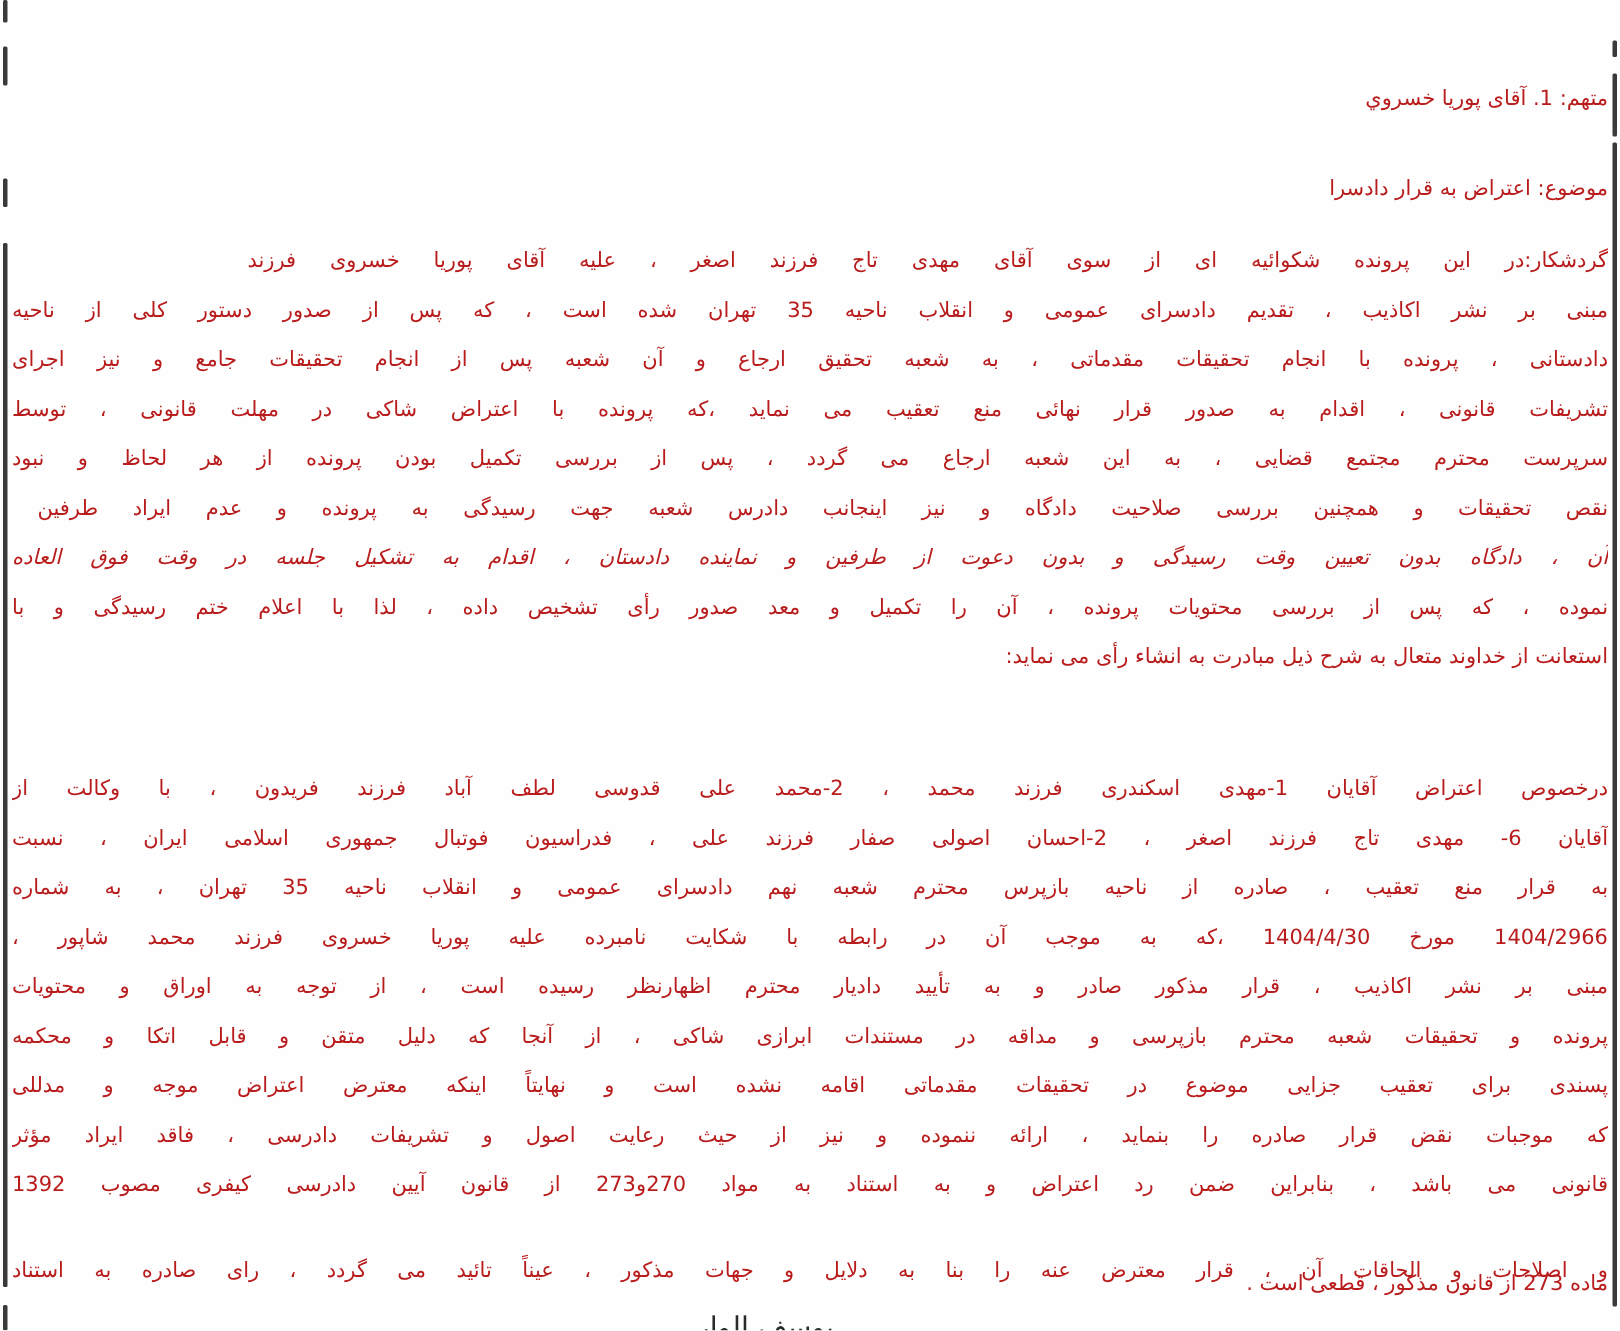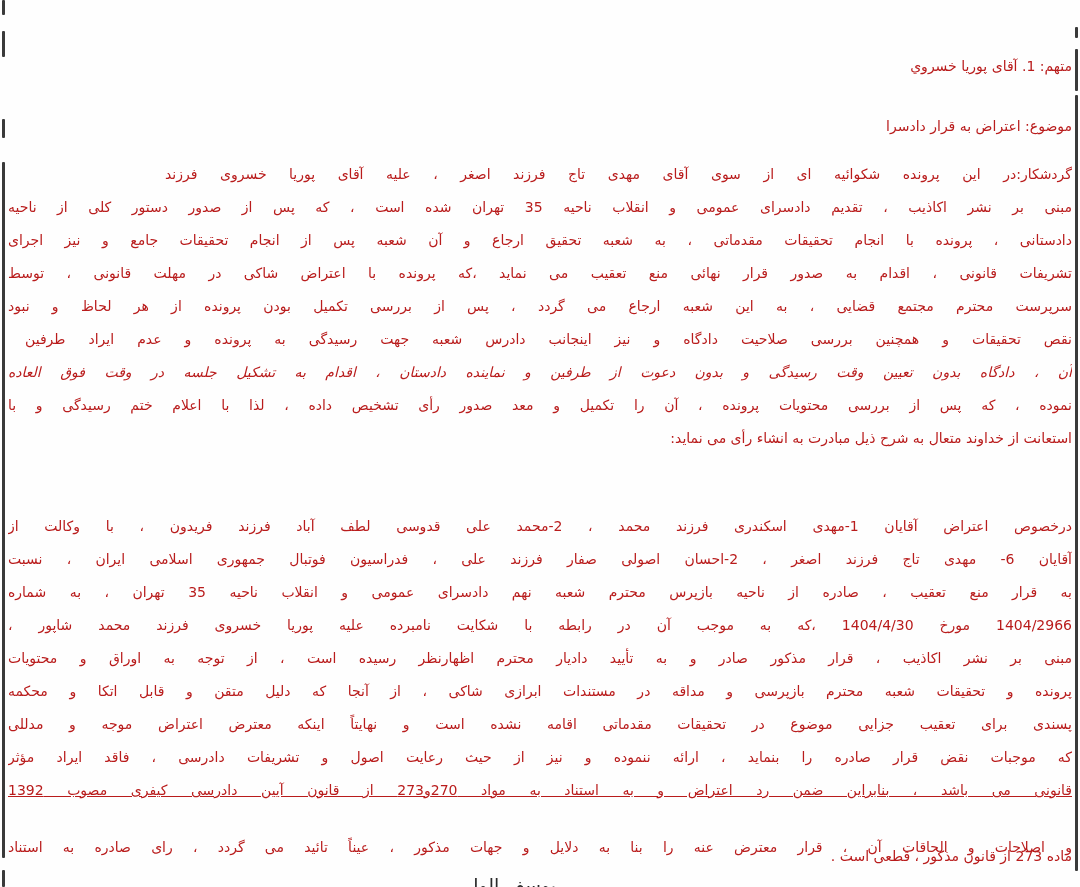--- a/index.html
+++ b/index.html
@@ -108,20 +108,20 @@
 
   <div>
     <div class="tline just" style="top:510px;">درخصوص اعتراض آقایان 1-مهدی اسکندری فرزند محمد ، 2-محمد علی قدوسی لطف آباد فرزند فریدون ، با وکالت از</div>
     <div class="tline just" style="top:543px;">آقایان 6- مهدی تاج فرزند اصغر ، 2-احسان اصولی صفار فرزند علی ، فدراسیون فوتبال جمهوری اسلامی ایران ، نسبت</div>
     <div class="tline just" style="top:576px;">به قرار منع تعقیب ، صادره از ناحیه بازپرس محترم شعبه نهم دادسرای عمومی و انقلاب ناحیه 35 تهران ، به شماره</div>
     <div class="tline just" style="top:609px;">1404/2966 مورخ  1404/4/30 ،که به موجب آن در رابطه با شکایت نامبرده علیه پوریا خسروی فرزند محمد شاپور ،</div>
     <div class="tline just" style="top:642px;">مبنی بر نشر اکاذیب ، قرار مذکور صادر و به تأیید دادیار محترم اظهارنظر رسیده است ، از توجه به اوراق و محتویات</div>
     <div class="tline just" style="top:675px;">پرونده و تحقیقات شعبه محترم بازپرسی و مداقه در مستندات ابرازی شاکی ، از آنجا که دلیل متقن و قابل اتکا و محکمه</div>
     <div class="tline just" style="top:708px;">پسندی برای تعقیب جزایی موضوع در تحقیقات مقدماتی اقامه نشده است و نهایتاً اینکه معترض اعتراض موجه و مدللی</div>
     <div class="tline just" style="top:741px;">که موجبات نقض قرار صادره را بنماید ، ارائه ننموده و نیز از حیث رعایت اصول و تشریفات دادرسی ، فاقد ایراد مؤثر</div>
-    <div class="tline just" style="top:774px;text-decoration:underline;">قانونی می باشد ، بنابراین ضمن رد اعتراض و به استناد به مواد 270و273 از قانون آیین دادرسی کیفری مصوب 1392</div>
+    <div class="tline just" style="top:774px;">قانونی می باشد ، بنابراین ضمن رد اعتراض و به استناد به مواد 270و273 از قانون آیین دادرسی کیفری مصوب 1392</div>
     <div class="tline just" style="top:831px;">و اصلاحات و الحاقات آن ، قرار معترض عنه را بنا به دلایل و جهات مذکور ، عیناً تائید می گردد ، رای صادره به استناد</div>
     <div class="tline endl" style="top:840px;">ماده 273 از قانون مذکور ، قطعی است .</div>
   </div>
 
   <div class="signature" style="top:869px;">یوسف الوار</div>
 
 </div>
 
 </body></html>

